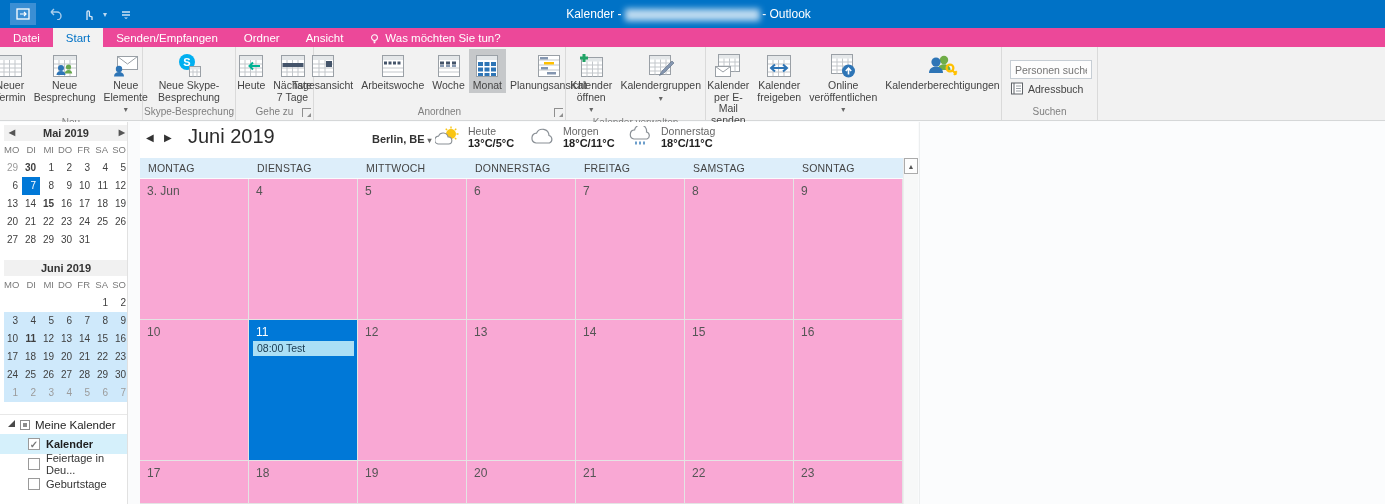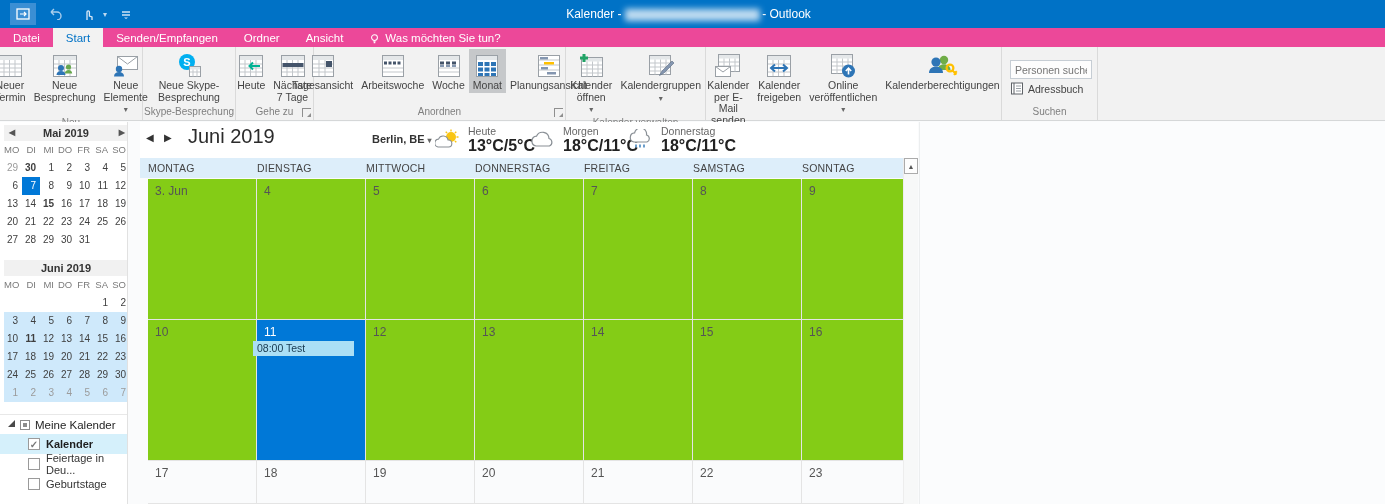--- a/index.html
+++ b/index.html
@@ -66,28 +66,28 @@
 
   
   .calhead { position:absolute; left:140px; top:122px; width:778px; height:36px; background:#ffffff; }
   .navarrow { position:absolute; top:10px; font-size:10px; color:#333; }
   .month-title { position:absolute; left:48px; top:3px; font-size:20px; color:#2b2b2b; }
   .loc { position:absolute; left:232px; top:11px; font-size:11px; font-weight:bold; color:#333; }
   .loc .caret { margin-left:3px; }
   .wx { position:absolute; top:3px; display:flex; gap:7px; align-items:center; }
   .wx-txt { display:flex; flex-direction:column; }
   .wx-day { font-size:10.5px; color:#666; }
-  .wx-temp { font-size:16px; font-weight:bold; color:#222; }
+  .wx-temp { font-size:11px; font-weight:bold; color:#222; }
   .searchbox { position:absolute; left:585px; top:6px; width:300px; height:21px; border:1px solid #c2cbd4; background:#fff; display:flex; align-items:center; }
   .searchbox input { flex:1; border:none; outline:none; font-size:11px; color:#555; padding:0 6px; font-family:"Liberation Sans",sans-serif; background:transparent; }
 
   
   .dayhdr { position:absolute; left:140px; top:158px; width:763px; height:20px; background:#ddeefa; display:flex; }
   .dayhdr > div { width:109px; font-size:10.5px; color:#444; line-height:20px; padding-left:8px; letter-spacing:.2px; }
-  .monthgrid { position:absolute; left:140px; top:179px; width:763px; height:282px; display:grid; grid-template-columns:repeat(7,109px); grid-template-rows:141px 141px 43px; background:#84cc16;margin-left:8px; }
+  .monthgrid { position:absolute; left:140px; top:179px; width:763px; height:325px; display:grid; grid-template-columns:repeat(7,109px); grid-template-rows:141px 141px 43px; background:#f9a8d4; }
   .mcell { border-right:1px solid #e4e4e4; border-bottom:1px solid #e4e4e4; font-size:12px; color:#555; padding:5px 0 0 7px; }
   .mcell[data-state~="sel"] { background:#0078d7; color:#ffffff; }
   .event-chip { position:absolute; left:253px; top:341px; width:101px; height:15px; background:#abdff5; font-size:10.5px; line-height:15px; padding-left:4px; color:#17384f; }
 
   .vscroll { position:absolute; left:903px; top:158px; width:15px; height:346px; background:#f7f8f8; border-left:1px solid #ededed; }
   .vscroll .up { margin:0; width:14px; height:16px; border:1px solid #ababab; background:#fdfdfd; color:#555; font-size:7px; text-align:center; line-height:15px; }
 
   .rightvoid { position:absolute; left:919px; top:122px; right:0; bottom:0; background:#fbfcfd; border-left:1px solid #eceeef; }
 
   svg { display:block; }

